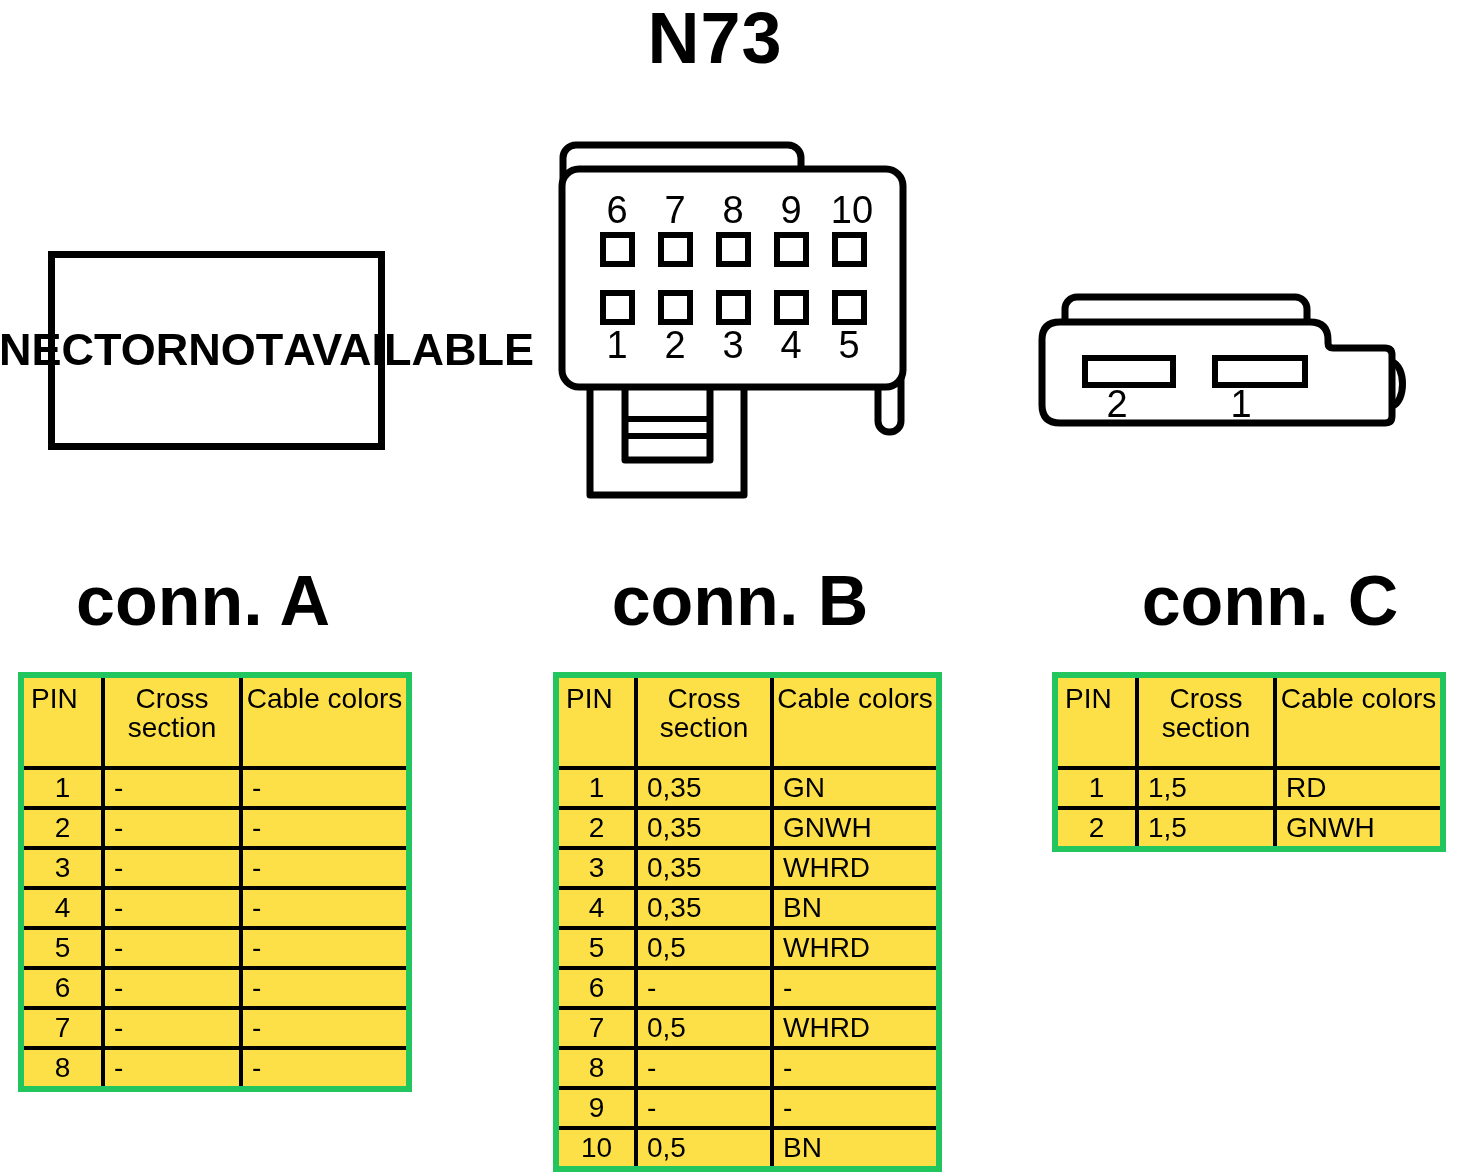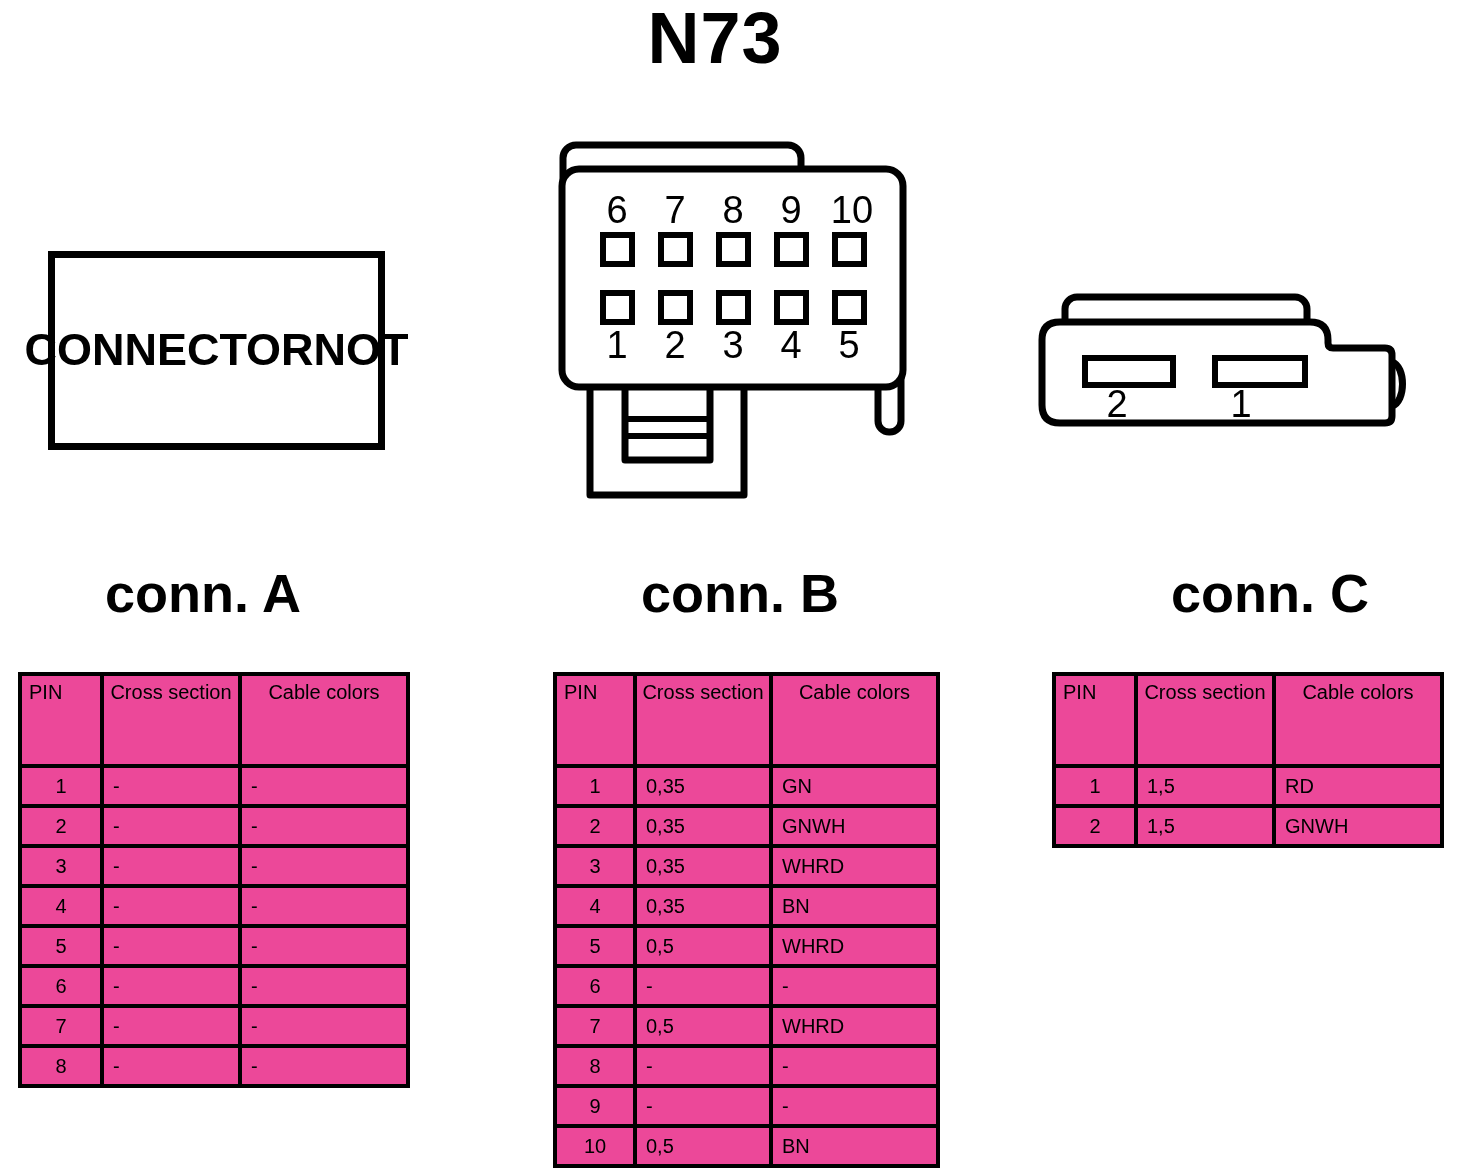--- a/index.html
+++ b/index.html
@@ -24,21 +24,21 @@
     text-align: center;
     font-size: 72px;
     font-weight: bold;
     line-height: 1;
     letter-spacing: 1px;
   }
   .conn-title {
     position: absolute;
     top: 566px; width: 360px;
     text-align: center;
-    font-size: 54px;
+    font-size: 70px;
     font-weight: bold;
     line-height: 1;
   }
   #conn-title-a { left: 23px; }
   #conn-title-b { left: 560px; }
   #conn-title-c { left: 1090px; }
   
   .notice-box {
     position: absolute;
     left: 48px; top: 251px;
@@ -67,23 +67,23 @@
   .diagram text {
     font-family: "Liberation Sans", sans-serif;
     font-size: 38px;
     fill: #000000;
   }
   
   table.pin-table {
     position: absolute;
     border-collapse: collapse;
     table-layout: fixed;
-    background: #ec4899;
-    border: 4px solid #22c55e;
-    font-size: 20px;
+    background: #fde047;
+    border: 6px solid #22c55e;
+    font-size: 28px;
     line-height: 1.05;
   }
   #table-a { left: 18px;   top: 672px; }
   #table-b { left: 553px;  top: 672px; }
   #table-c { left: 1052px; top: 672px; }
   table.pin-table th, table.pin-table td {
     border: 4px solid #000;
     padding: 0;
     overflow: hidden;
   }
@@ -109,20 +109,21 @@
 </head>
 <body>
 
 <div id="page">
 
   <div class="main-title">N73</div>
 
   <div class="notice-box">
     <div class="notice-line">CONNECTOR</div>
     <div class="notice-line">NOT</div>
+    <div class="notice-line">AVAILABLE</div>
   </div>
 
   <svg id="diagram-b" class="diagram" width="360" height="375" viewBox="0 0 360 375">
     <rect class="ln" x="13" y="15" width="238" height="55" rx="13"></rect>
     <rect class="ln" x="328" y="230" width="23" height="72" rx="11"></rect>
     <rect class="ln" x="40" y="250" width="154" height="115"></rect>
     <rect class="ln" x="75" y="250" width="85" height="80"></rect>
     <line class="wire" x1="75" y1="289" x2="160" y2="289"></line>
     <line class="wire" x1="75" y1="306" x2="160" y2="306"></line>
     <rect class="ln" x="12" y="39" width="341" height="218" rx="17"></rect>

